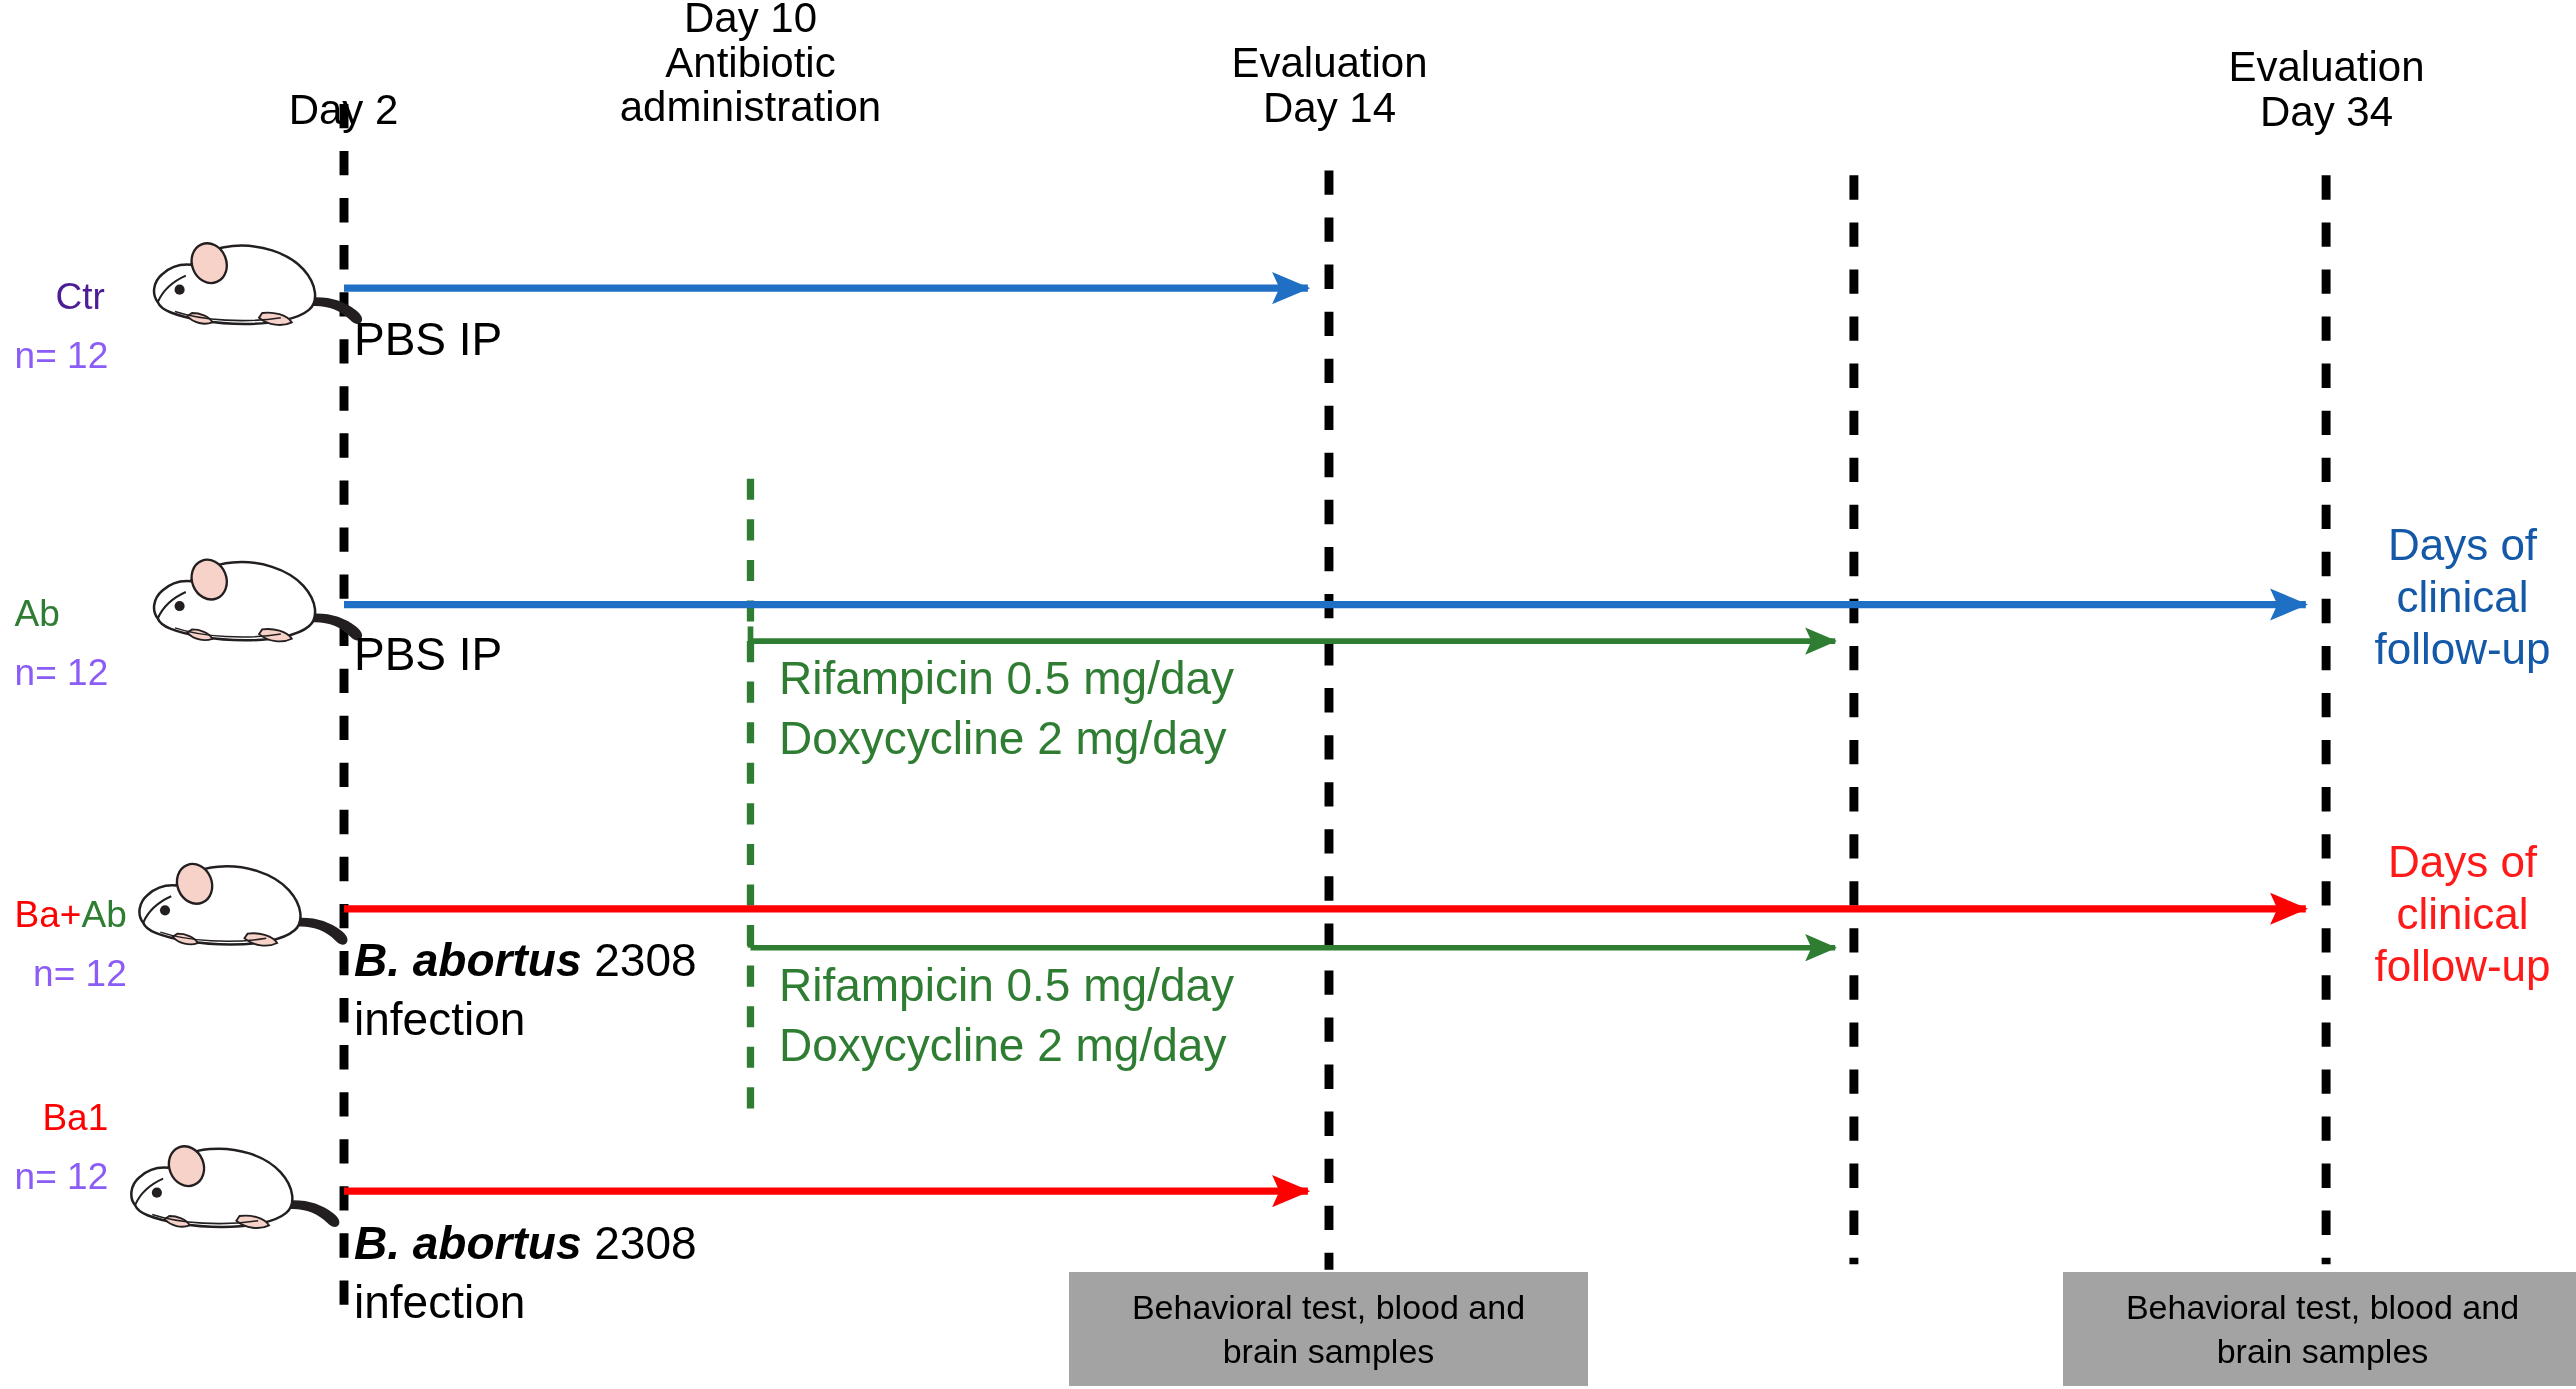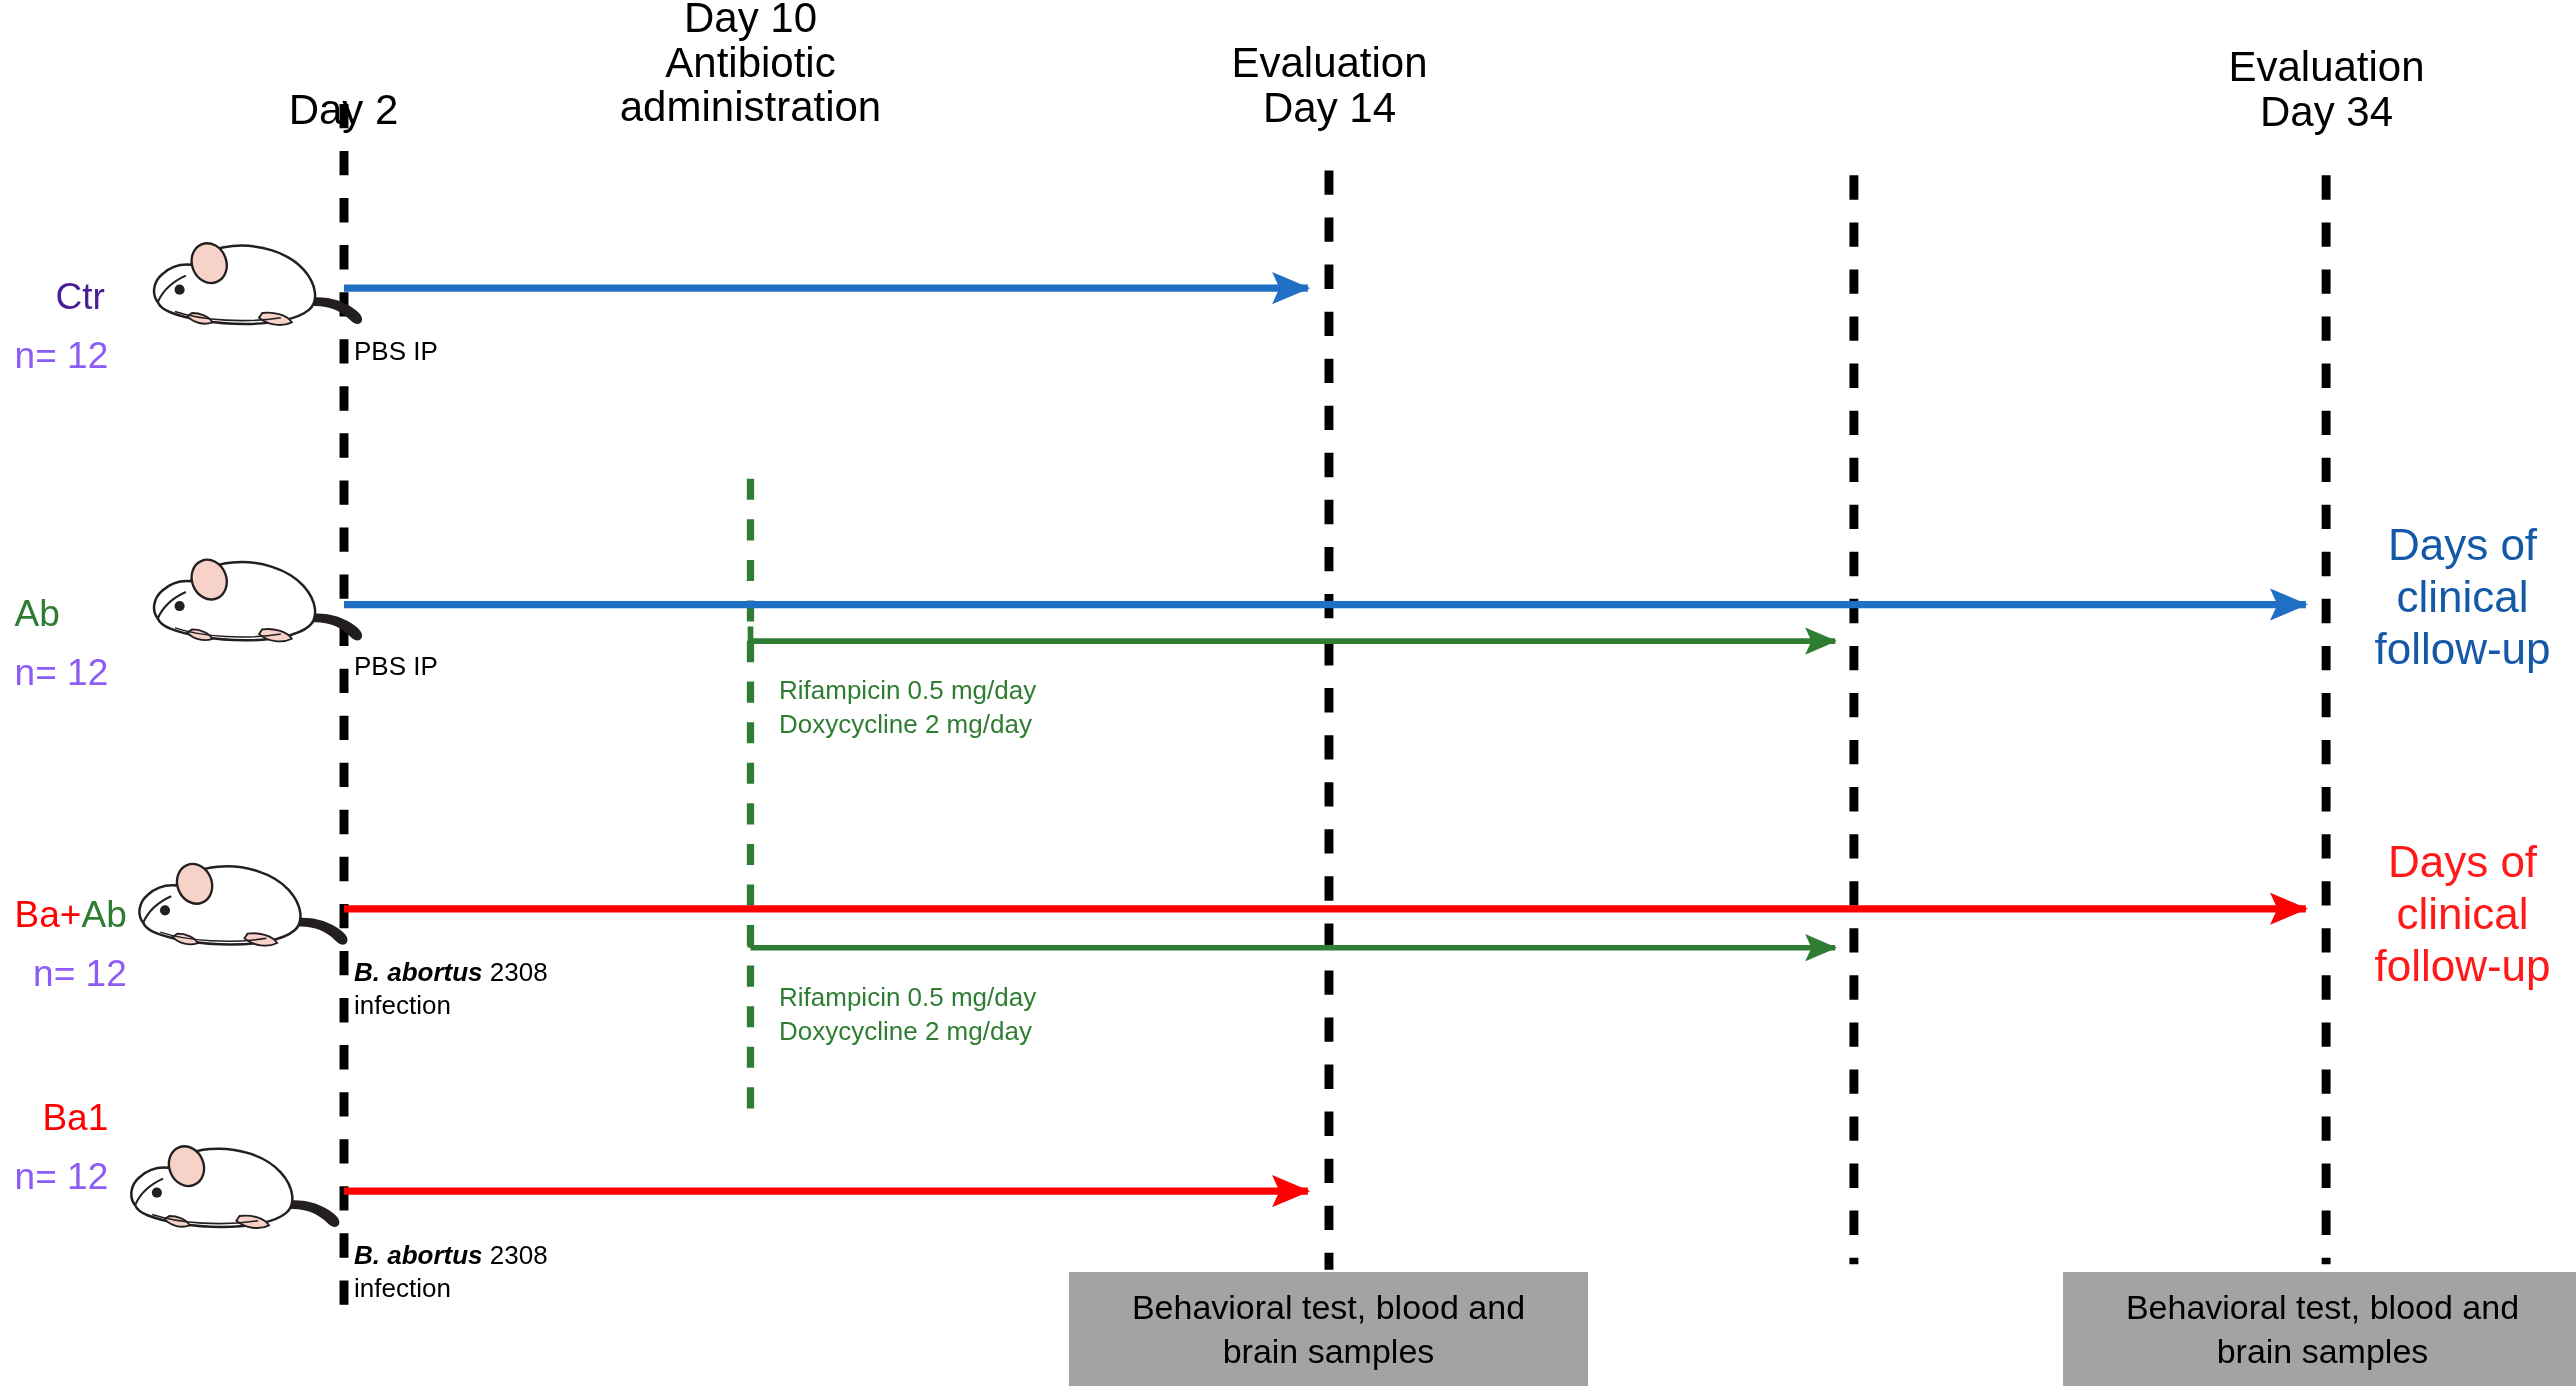--- a/index.html
+++ b/index.html
@@ -10,22 +10,22 @@
   .daylabel{position:absolute;text-align:center;color:#000;font-size:42px;line-height:1.06;
             font-family:"Liberation Sans", sans-serif;white-space:pre-line;}
 
   
   .grouplabel{position:absolute;text-align:left;font-size:37px;line-height:1.26;
               font-family:"Liberation Sans", sans-serif;}
   .grouplabel .gname{display:block;font-weight:400;}
   .grouplabel .gn{display:block;color:#8b5cf6;margin-top:12px;}
 
   
-  .annot{position:absolute;font-size:26px;line-height:1.28;color:#000;
-         font-family:"Liberation Sans", sans-serif;white-space:nowrap;margin-top:25px;}
+  .annot{position:absolute;font-size:46px;line-height:1.28;color:#000;
+         font-family:"Liberation Sans", sans-serif;white-space:nowrap;}
   .annot .sp{font-style:italic;font-weight:bold;}
 
   
   .followup{position:absolute;width:243px;text-align:center;font-size:44px;line-height:1.18;
             font-family:"Liberation Sans", sans-serif;white-space:pre-line;}
 
   
   .obox{position:absolute;background:#a3a3a3;color:#000;font-size:34px;line-height:1.3;
         display:flex;align-items:center;justify-content:center;text-align:center;
         font-family:"Liberation Sans", sans-serif;white-space:pre-line;}

